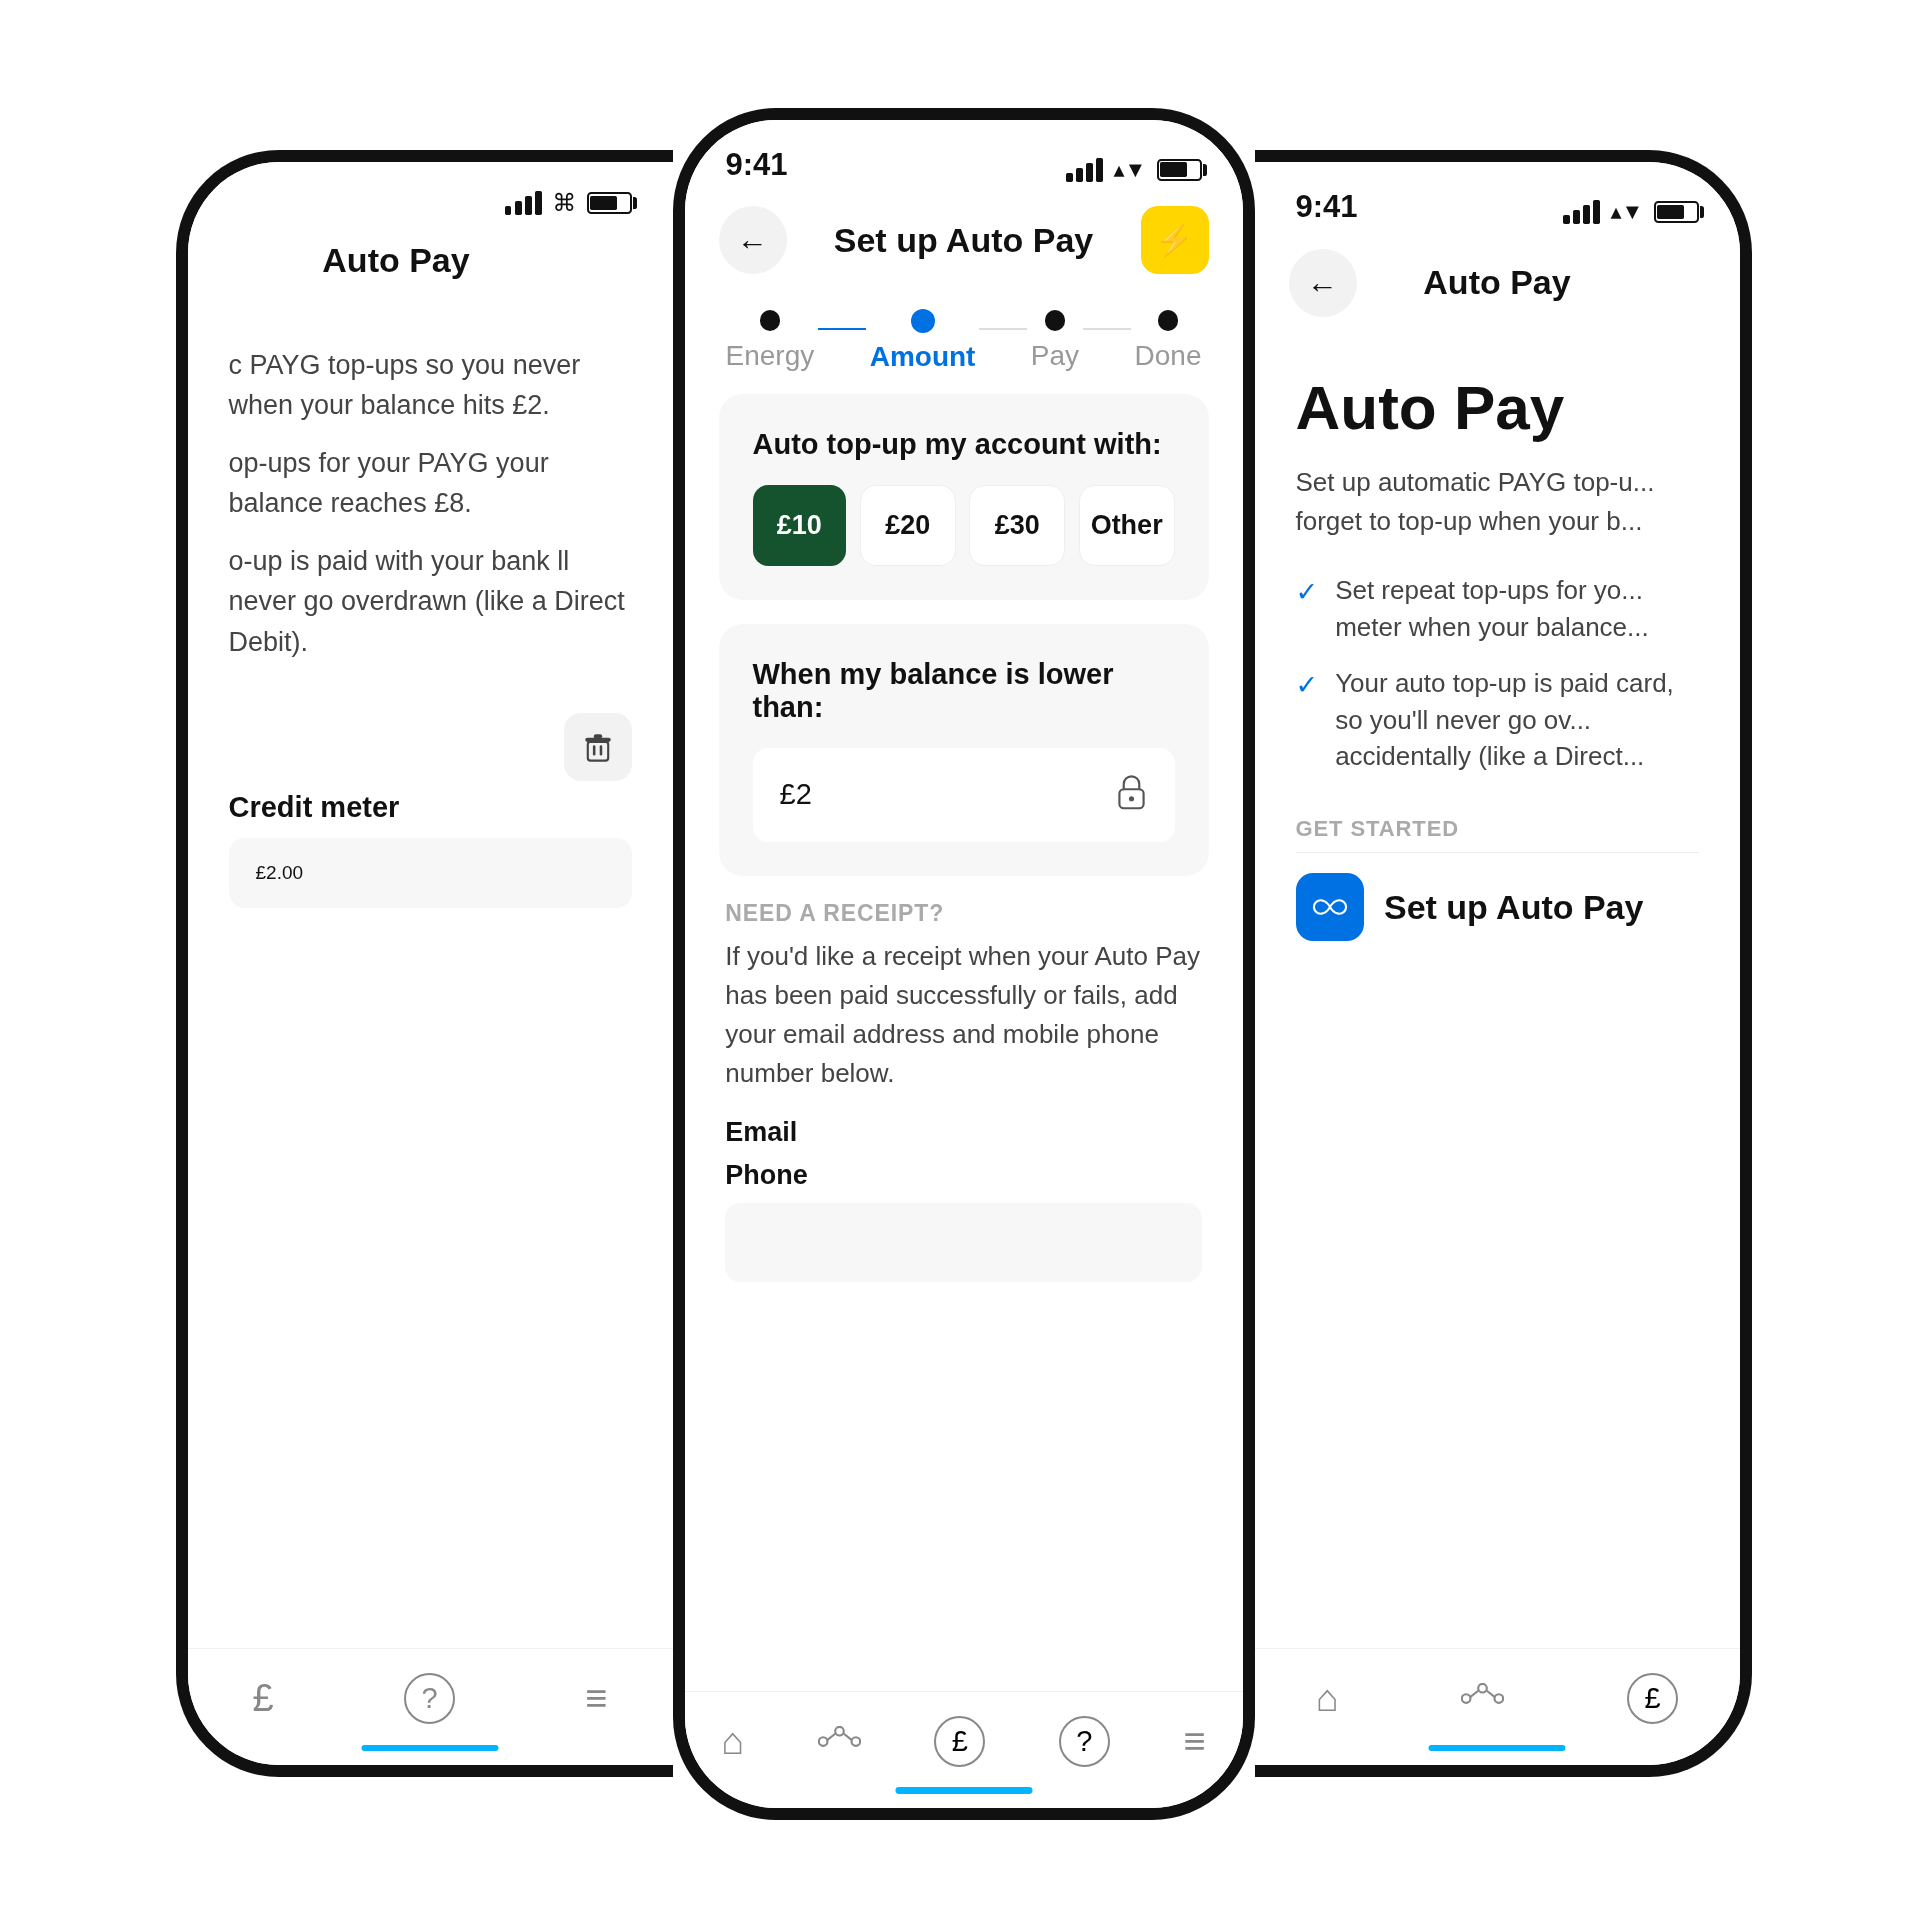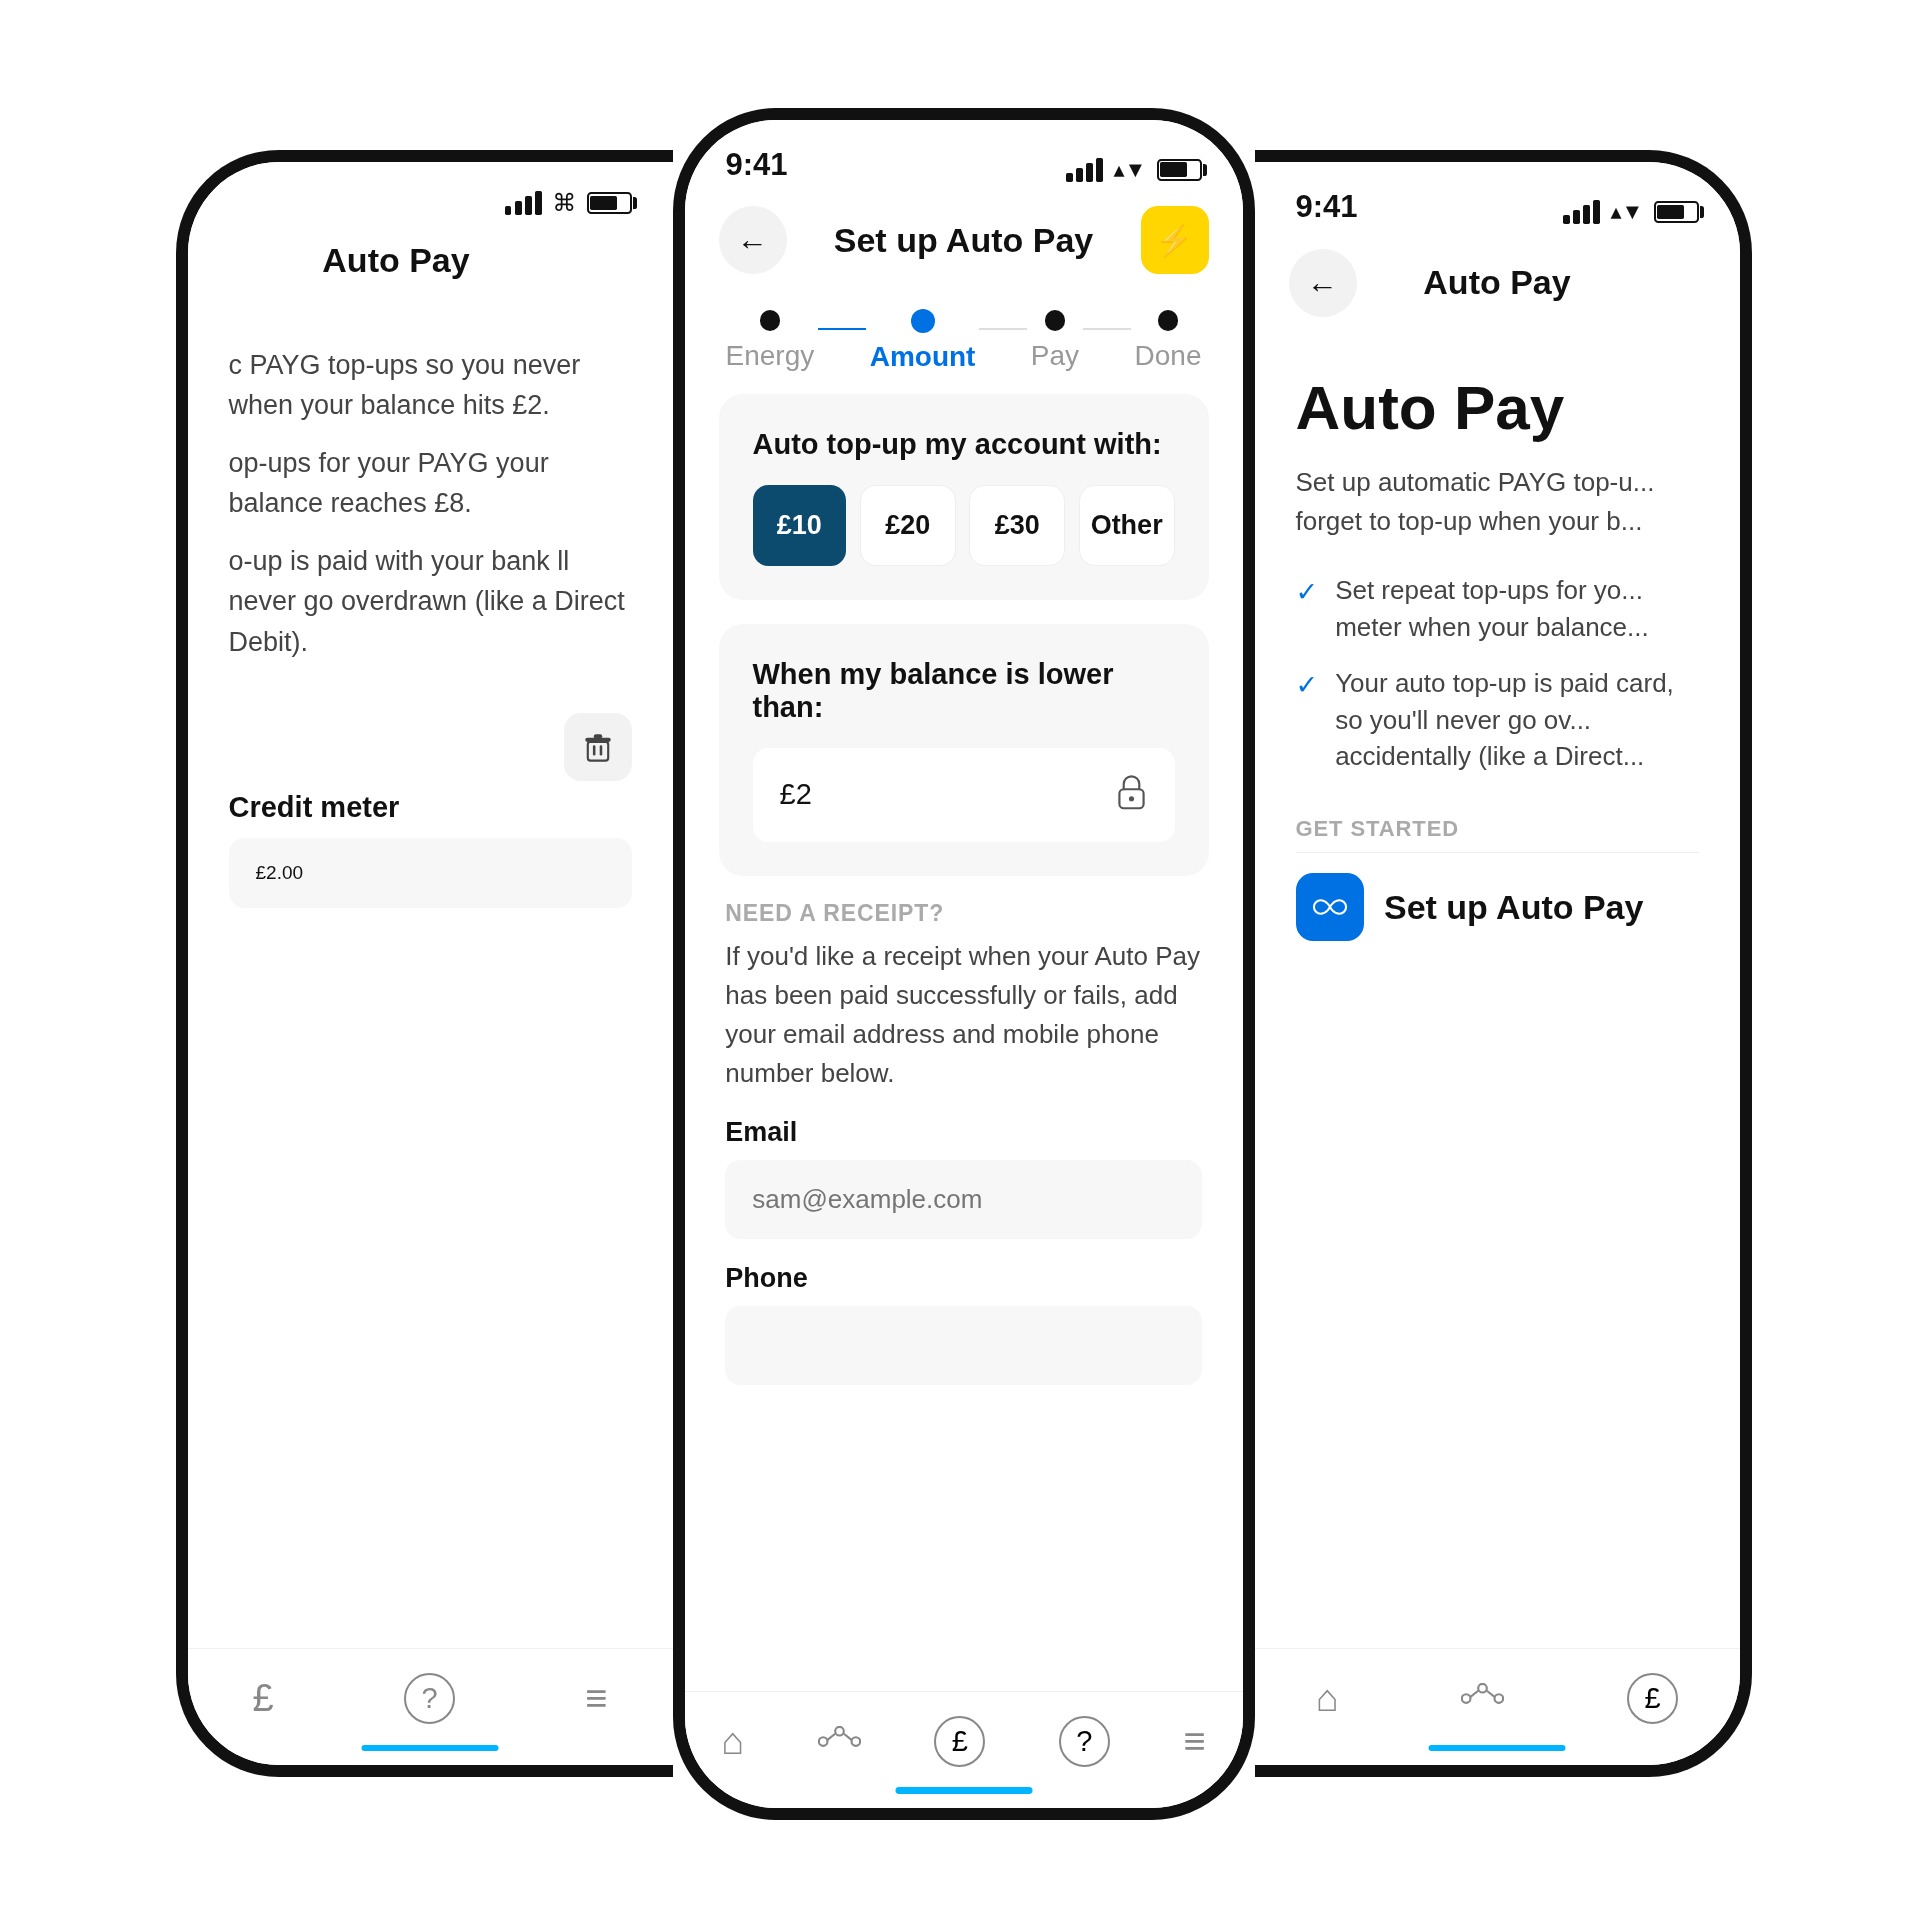--- a/index.html
+++ b/index.html
@@ -260,21 +260,21 @@
       padding: 24px 0;
       border-radius: 15.4px;
       border: none;
       font-size: 27px;
       font-weight: 600;
       cursor: pointer;
       text-align: center;
     }
 
     .amount-btn.selected {
-      background: #0c4a6e;
+      background: #14532d;
       color: #fff;
     }
 
     .amount-btn.unselected {
       background: #fff;
       color: #111;
       border: 1.7px solid #eee;
     }
 
     .balance-input-row {
@@ -667,21 +667,20 @@
                 <circle cx="19" cy="31" r="3" fill="#555"></circle>
               </svg>
             </span>
           </div>
         </div>
 
         <div class="receipt-section">
           <p class="receipt-label">NEED A RECEIPT?</p>
           <p class="receipt-desc">If you'd like a receipt when your Auto Pay has been paid successfully or fails, add your email address and mobile phone number below.</p>
           <p class="input-label">Email</p>
-          <input class="input-field" type="email" placeholder="sam@example.com" style="">
           <p class="input-label">Phone</p>
           <input class="input-field" type="tel" placeholder="" style="">
         </div>
 
       </div>
 
       <div class="bottom-nav">
         <div class="nav-item">
           <span style="font-size:38px; color:#888;">⌂</span>
         </div>

